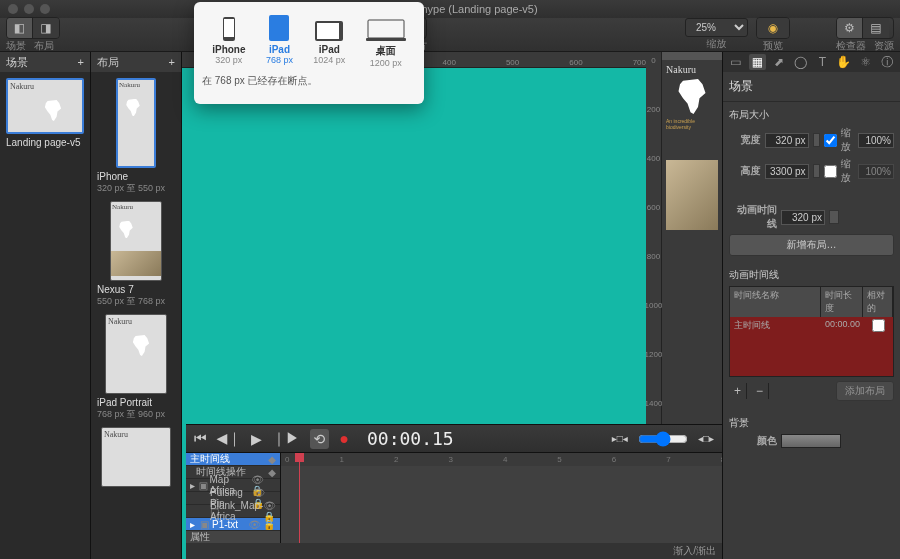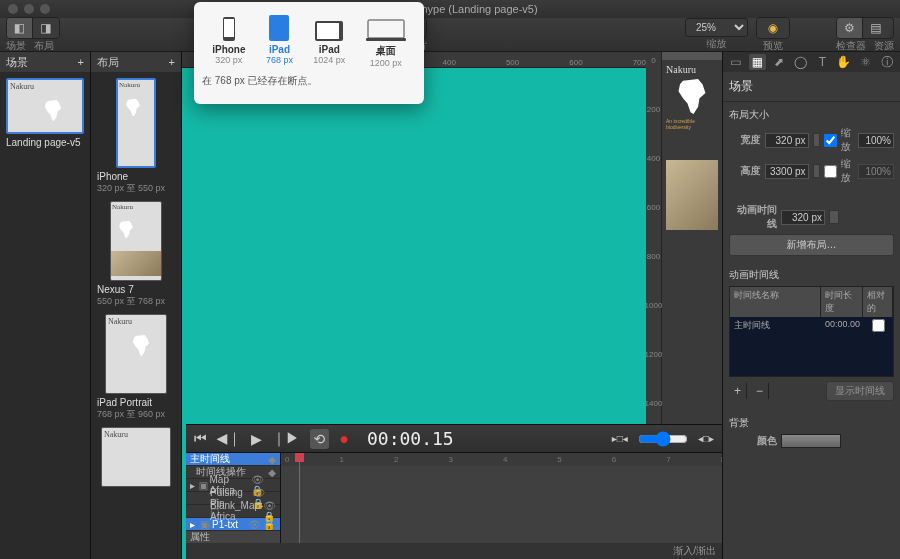--- a/index.html
+++ b/index.html
@@ -37,21 +37,21 @@
 .insp-title { padding: 6px; font-size: 12px; color: #ddd; border-bottom: 1px solid #2a2a2a; }
 .insp-section { padding: 6px; font-size: 10px; color: #aaa; }
 .insp-label { color: #ccc; margin-bottom: 4px; }
 .insp-row { display: flex; align-items: center; gap: 4px; margin: 3px 0; }
 .insp-row label { width: 48px; text-align: right; color: #aaa; font-weight: bold; }
 .insp-input { width: 44px; background: #2a2a2a; border: 1px solid #555; color: #ccc; font-size: 10px; padding: 1px 2px; text-align: right; }
 .stepper { width: 10px; height: 14px; background: #555; border: 1px solid #333; }
 .insp-input.pct { width: 36px; }
 .insp-select { width: 100%; background: #555; border: 1px solid #333; color: #ccc; font-size: 10px; padding: 2px; }
 .insp-btn { width: 100%; background: #555; border: 1px solid #333; color: #ccc; font-size: 10px; padding: 3px; cursor: pointer; text-align: center; border-radius: 3px; }
-.insp-table { border: 1px solid #222; background: #0f172a; }
+.insp-table { border: 1px solid #222; background: #7f1d1d; }
 .insp-th { display: flex; background: #4a4a4a; font-size: 9px; }
 .insp-th div { padding: 2px 4px; border-right: 1px solid #222; }
 .insp-td { display: flex; font-size: 9px; }
 .insp-td div { padding: 2px 4px; }
 .color-well { width: 60px; height: 14px; background: linear-gradient(#888,#666); border: 1px solid #222; }
 .timeline { position: absolute; bottom: 0; left: 186px; right: 178px; height: 135px; background: #2f2f2f; border-top: 1px solid #111; display: flex; flex-direction: column; }
 .tl-controls { height: 28px; background: linear-gradient(#3a3a3a,#2f2f2f); display: flex; align-items: center; padding: 0 8px; gap: 10px; border-bottom: 1px solid #111; }
 .tl-btn { color: #ccc; font-size: 14px; cursor: pointer; }
 .tl-btn.rec { color: #e03030; font-size: 16px; }
 .tl-time { color: #eee; font-size: 18px; font-family: monospace; margin-left: 8px; }
@@ -287,21 +287,21 @@
             <div style="flex:1">主时间线</div>
             <div style="width:42px">00:00.00</div>
             <div style="width:30px;text-align:center"><input type="checkbox" style=""></div>
           </div>
         <div style="height:40px"></div>
       </div>
       <div class="insp-row" style="margin-top:4px">
         <div class="tool-btn" style="width:18px;height:16px">+</div>
         <div class="tool-btn" style="width:18px;height:16px">−</div>
         <div style="flex:1"></div>
-        <div class="insp-btn" style="width:auto;padding:2px 8px;opacity:0.6">显示时间线</div>
+        <div class="insp-btn" style="width:auto;padding:2px 8px;opacity:0.6">添加布局</div>
       </div>
     </div>
     <div class="insp-section">
       <div class="insp-label">背景</div>
       <div class="insp-row">
         <label>颜色</label>
         <div class="color-well"></div>
       </div>
     </div>
   </div>

